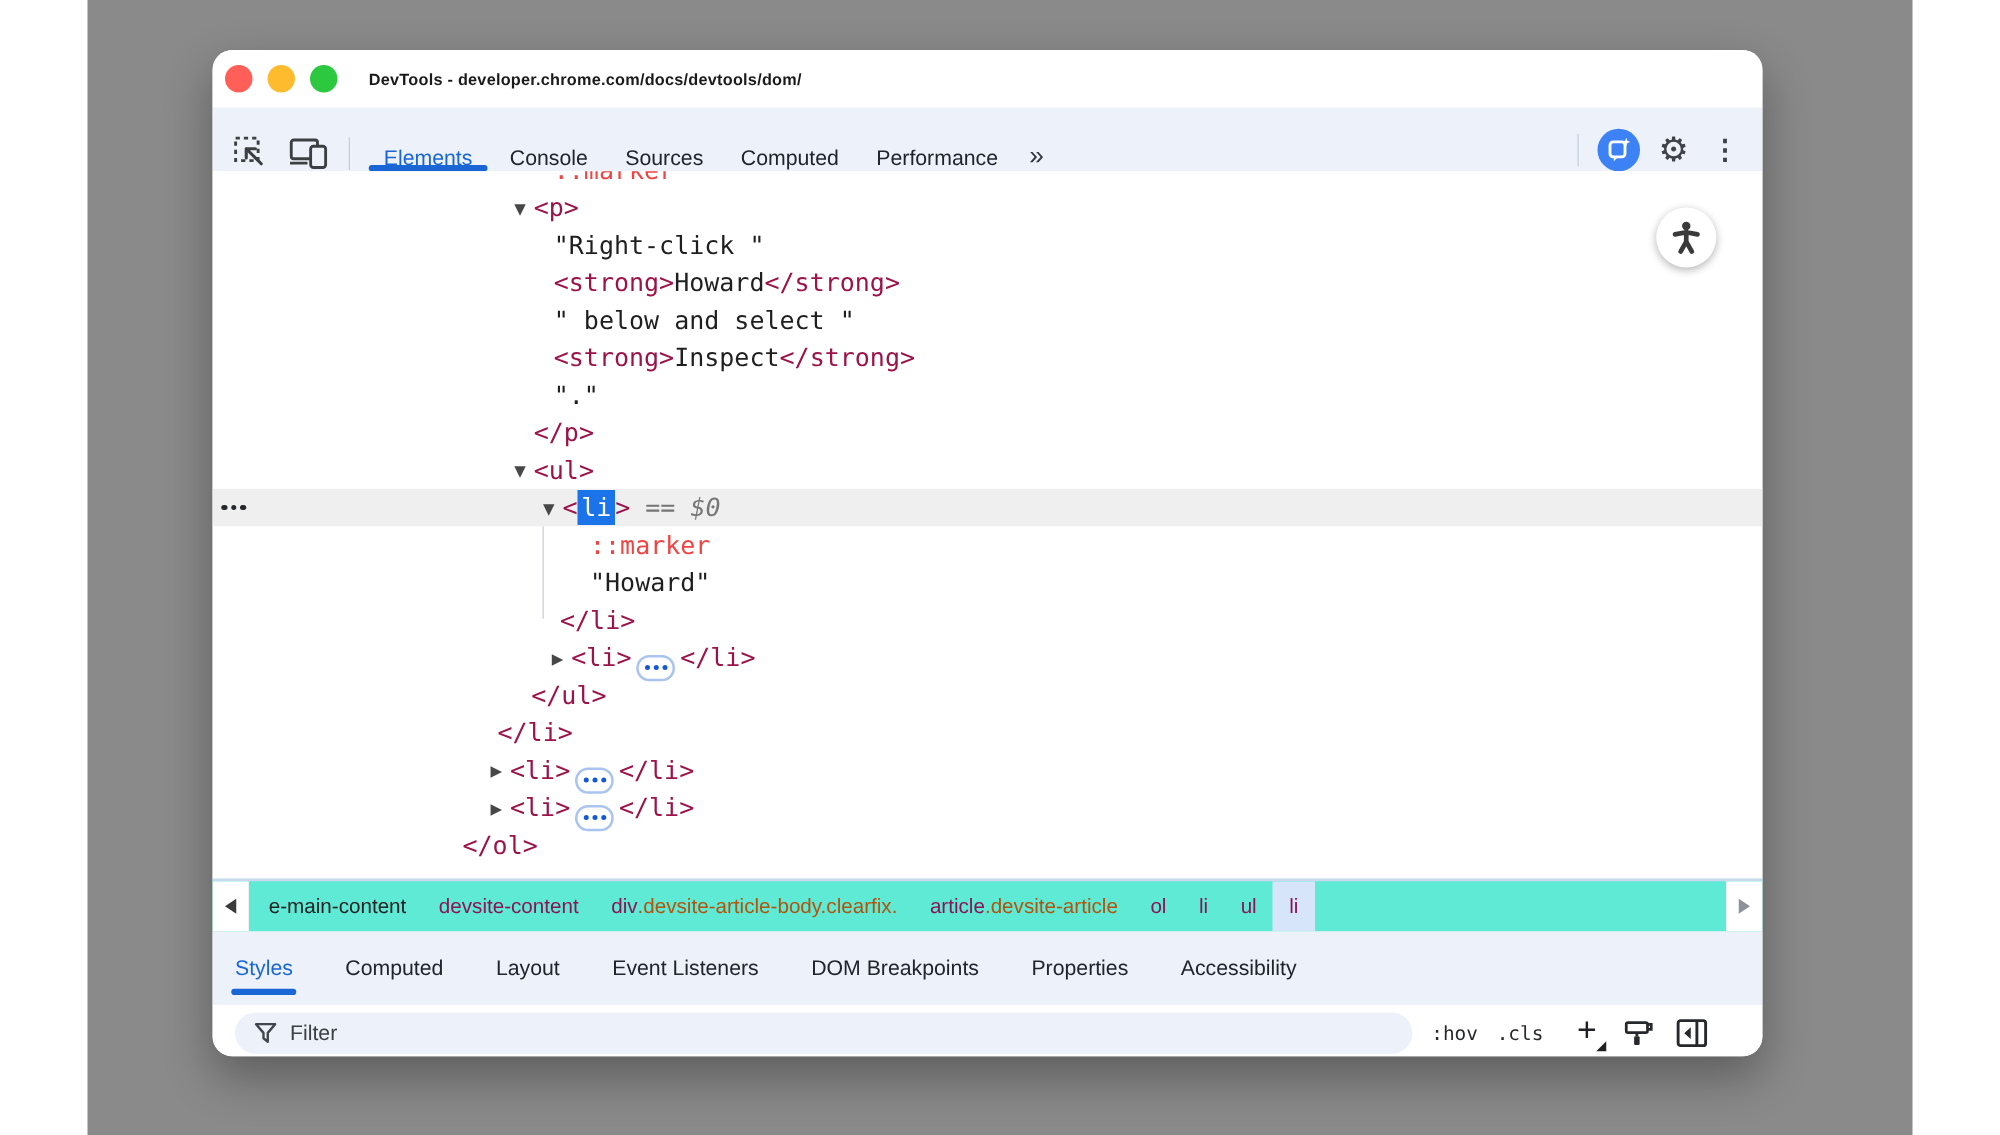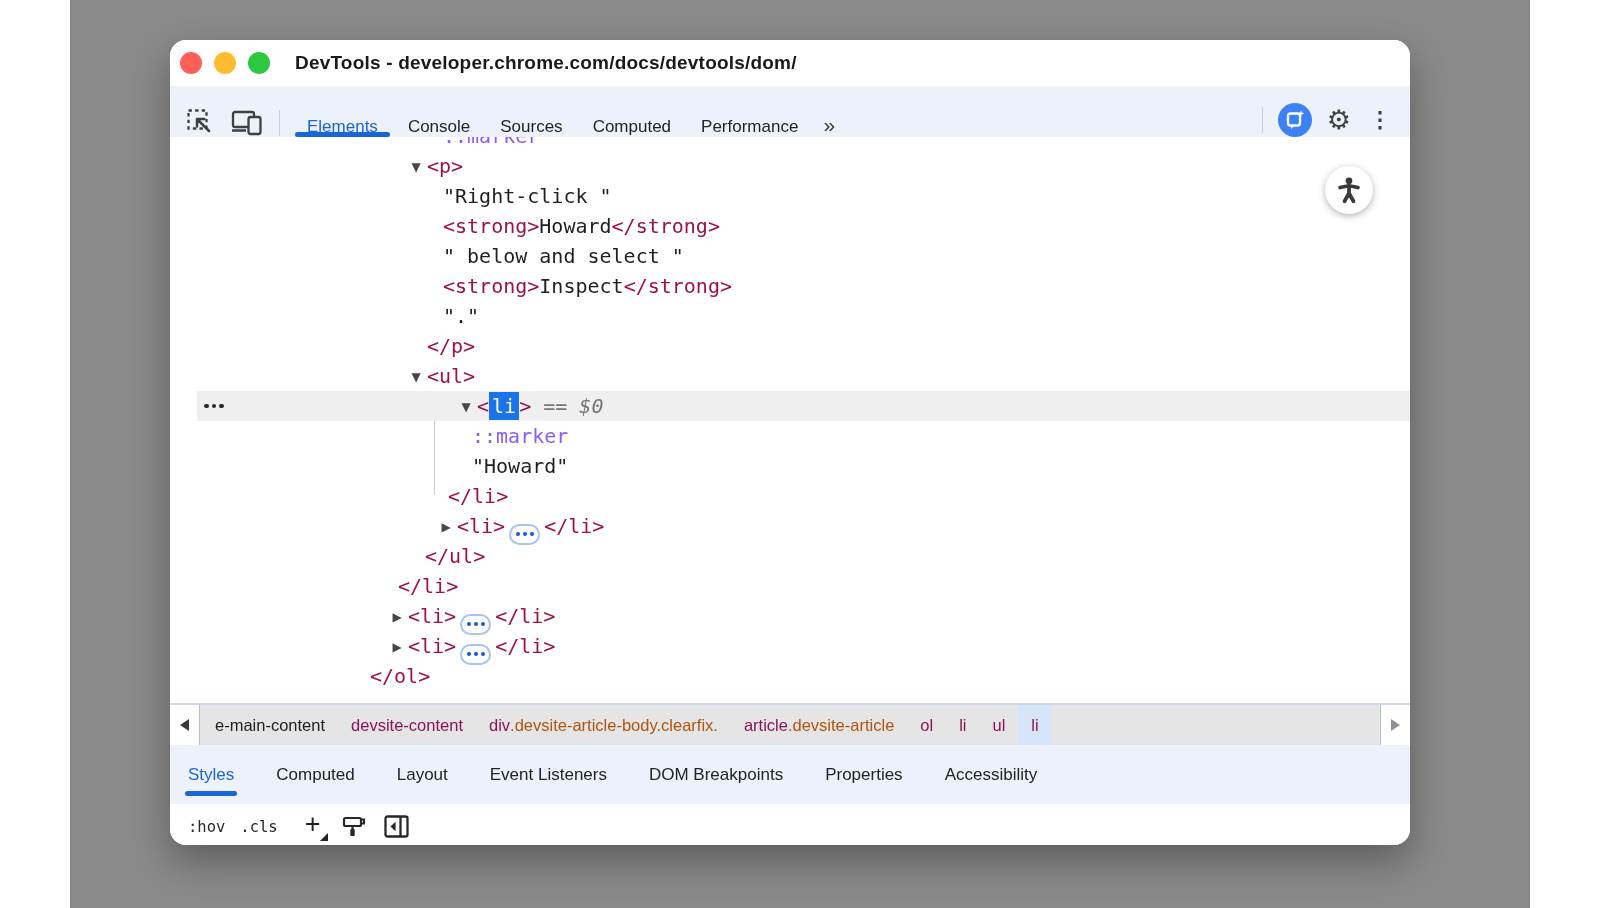--- a/index.html
+++ b/index.html
@@ -10,21 +10,21 @@
   
   .win { position:absolute; left:170px; top:40px; width:1240px; height:805px;
          background:#fff; border-radius:16px; overflow:hidden;
          box-shadow:0 16px 38px rgba(0,0,0,.33); display:flex; flex-direction:column; }
 
   
   .titlebar { height:46px; flex:none; background:#fff; display:flex; align-items:center; padding-left:10px; }
   .lights { display:flex; gap:12px; align-items:center; }
   .light { width:22px; height:22px; border-radius:50%; }
   .light.r { background:#ff5f57; } .light.y { background:#febb2e; } .light.g { background:#2bc840; }
-  .title { margin-left:25px; font-weight:700; font-size:19px; color:#1a1a1a; letter-spacing:.2px; }
+  .title { margin-left:25px; font-weight:700; font-size:13px; color:#1a1a1a; letter-spacing:.2px; }
 
   
   .toolbar { height:51px; flex:none; background:#edf1f9; display:flex; align-items:flex-end; position:relative; }
   .tb-left { display:flex; align-items:center; gap:16px; padding:0 12px 0 16px; }
   .vdiv { width:1px; height:26px; background:#c5cddd; align-self:center; }
   .tabs { display:flex; align-items:stretch; }
   .tab { display:flex; align-items:center; padding:0 15px; font-size:17px; color:#20242b; position:relative; cursor:default; white-space:nowrap; }
   .tab.active { color:#1a66d4; }
   .tab.active::after { content:""; position:absolute; left:3px; right:3px; bottom:0; height:5px;
                        background:#1a66d4; border-radius:4px; }
@@ -36,38 +36,38 @@
   .iconbtn { display:flex; align-items:center; justify-content:center; }
 
   
   .tree { height:566px; flex:none; background:#fff; position:relative; overflow:hidden;
           font-family:"DejaVu Sans Mono", monospace; font-size:20px; line-height:30px; color:#1f1f1f; }
   .tree-row { white-space:pre; position:relative; height:30px; }
   .tree-row:first-child { margin-top:-16px; }
   .tree-row.selected { background:#efefef; }
   .tk-tag { color:#9b1349; }
   .tk-text { color:#1f1f1f; }
-  .tk-pseudo { color:#8b5cf6; }
+  .tk-pseudo { color:#ef4444; }
   .tk-eq { color:#767676; }
   .tk-dollar { color:#767676; font-style:italic; }
   .tk-sel { background:#1a73e8; color:#fff; padding:2px 3px; }
   .arw { display:inline-block; width:22px; margin-left:-22px; color:#474747; font-size:12px; text-align:center;
          vertical-align:2px; font-family:"DejaVu Sans", sans-serif; }
   .pill { display:inline-flex; align-items:center; justify-content:center; gap:3px;
           width:31px; height:21px; border:2px solid #a9c4ef; border-radius:11px;
           vertical-align:-3px; margin:0 4px; background:#fff; }
   .pill i { width:4px; height:4px; border-radius:50%; background:#1558d6; }
   .row-dots { position:absolute; left:7px; top:0; display:flex; gap:3px; align-items:center; height:30px; }
   .row-dots i { width:4.5px; height:4.5px; border-radius:50%; background:#26282c; }
   .indent-guide { position:absolute; left:264px; top:284px; height:74px; width:1px; background:#c9cdd4; }
   .a11y-fab { position:absolute; left:1155px; top:29px; width:48px; height:48px; border-radius:50%;
               background:#fff; box-shadow:0 2px 7px rgba(0,0,0,.3); display:flex; align-items:center; justify-content:center; }
 
   
-  .crumbs { height:42px; flex:none; background:#e5e5e5; border-top:2px solid #ccd8ee; position:relative;
+  .crumbs { height:42px; flex:none; background:#5eead4; border-top:2px solid #ccd8ee; position:relative;
             display:flex; align-items:center; overflow:hidden; }
   .crumb-strip { display:flex; align-items:center; height:100%; margin:0 32px; overflow:hidden; }
   .crumb { display:flex; align-items:center; height:100%; padding:0 13px; font-size:16.5px; white-space:nowrap; }
   .crumb.selected { background:#d6e5fa; }
   .bc-el { color:#8c1356; } .bc-cls { color:#b0540e; } .bc-plain { color:#202124; }
   .bc-btn { position:absolute; top:0; bottom:0; width:30px; background:#fff; border:1px solid #b9bec7;
             display:flex; align-items:center; justify-content:center; }
   .bc-btn.left { left:0; border-top:none; border-bottom:none; border-left:none; }
   .bc-btn.right { right:0; border-top:none; border-bottom:none; border-right:none; }
   .tri-l { width:0; height:0; border:6px solid transparent; border-left:0; border-right:9px solid #3a3a3a; }
@@ -158,21 +158,21 @@
     <div>
         <div class="tree-row" style="padding-left: 273px;"><span class="tk-pseudo">::marker</span></div>
         <div class="tree-row" style="padding-left: 257px;"><span class="arw">▼</span><span class="tk-tag">&lt;p&gt;</span></div>
         <div class="tree-row" style="padding-left: 273px;"><span class="tk-text">"Right-click "</span></div>
         <div class="tree-row" style="padding-left: 273px;"><span class="tk-tag">&lt;strong&gt;</span><span class="tk-text">Howard</span><span class="tk-tag">&lt;/strong&gt;</span></div>
         <div class="tree-row" style="padding-left: 273px;"><span class="tk-text">" below and select "</span></div>
         <div class="tree-row" style="padding-left: 273px;"><span class="tk-tag">&lt;strong&gt;</span><span class="tk-text">Inspect</span><span class="tk-tag">&lt;/strong&gt;</span></div>
         <div class="tree-row" style="padding-left: 273px;"><span class="tk-text">"."</span></div>
         <div class="tree-row" style="padding-left: 257px;"><span class="tk-tag">&lt;/p&gt;</span></div>
         <div class="tree-row" style="padding-left: 257px;"><span class="arw">▼</span><span class="tk-tag">&lt;ul&gt;</span></div>
-        <div class="tree-row selected" style="padding-left: 280px; margin-left: 27px;"><span class="row-dots"><i></i><i></i><i></i></span><span class="arw">▼</span><span class="tk-tag">&lt;</span><span class="tk-sel">li</span><span class="tk-tag">&gt;</span><span class="tk-eq"> == </span><span class="tk-dollar">$0</span></div>
+        <div class="tree-row selected" style="padding-left: 280px;"><span class="row-dots"><i></i><i></i><i></i></span><span class="arw">▼</span><span class="tk-tag">&lt;</span><span class="tk-sel">li</span><span class="tk-tag">&gt;</span><span class="tk-eq"> == </span><span class="tk-dollar">$0</span></div>
         <div class="tree-row" style="padding-left: 302px;"><span class="tk-pseudo">::marker</span></div>
         <div class="tree-row" style="padding-left: 302px;"><span class="tk-text">"Howard"</span></div>
         <div class="tree-row" style="padding-left: 278px;"><span class="tk-tag">&lt;/li&gt;</span></div>
         <div class="tree-row" style="padding-left: 287px;"><span class="arw">▶</span><span class="tk-tag">&lt;li&gt;</span><span class="pill"><i></i><i></i><i></i></span><span class="tk-tag">&lt;/li&gt;</span></div>
         <div class="tree-row" style="padding-left: 255px;"><span class="tk-tag">&lt;/ul&gt;</span></div>
         <div class="tree-row" style="padding-left: 228px;"><span class="tk-tag">&lt;/li&gt;</span></div>
         <div class="tree-row" style="padding-left: 238px;"><span class="arw">▶</span><span class="tk-tag">&lt;li&gt;</span><span class="pill"><i></i><i></i><i></i></span><span class="tk-tag">&lt;/li&gt;</span></div>
         <div class="tree-row" style="padding-left: 238px;"><span class="arw">▶</span><span class="tk-tag">&lt;li&gt;</span><span class="pill"><i></i><i></i><i></i></span><span class="tk-tag">&lt;/li&gt;</span></div>
         <div class="tree-row" style="padding-left: 200px;"><span class="tk-tag">&lt;/ol&gt;</span></div>
       </div>
@@ -240,20 +240,28 @@
       </div>
       <div class="stab">
         <span class="lbl">Properties</span>
       </div>
       <div class="stab">
         <span class="lbl">Accessibility</span>
       </div>
     </div>
 
   <div class="fbar">
+    <div class="filter-wrap">
+      <span class="funnel">
+        <svg class="ic" width="21" height="21" viewBox="0 0 22 22">
+          <path d="M3 3.5 H19 L12.8 10.8 V18.2 L9.2 15.3 V10.8 Z" fill="none" stroke="#41454c" stroke-width="2" stroke-linejoin="round"></path>
+        </svg>
+      </span>
+      <input type="text" placeholder="Filter" style="">
+    </div>
     <span class="mini-label">:hov</span>
     <span class="mini-label">.cls</span>
     <span class="plus-btn">+</span>
     <span class="iconbtn">
       <svg class="ic" width="27" height="27" viewBox="0 0 27 27">
         <rect x="3" y="5" width="17" height="8" rx="1.5" fill="none" stroke="#26282c" stroke-width="2.2"></rect>
         <path d="M20 6.5 h3 v4 h-3" fill="none" stroke="#26282c" stroke-width="2.2"></path>
         <path d="M11.5 13 v3" stroke="#26282c" stroke-width="2.2"></path>
         <rect x="9.3" y="16" width="4.4" height="7" rx="1" fill="#26282c"></rect>
       </svg>

